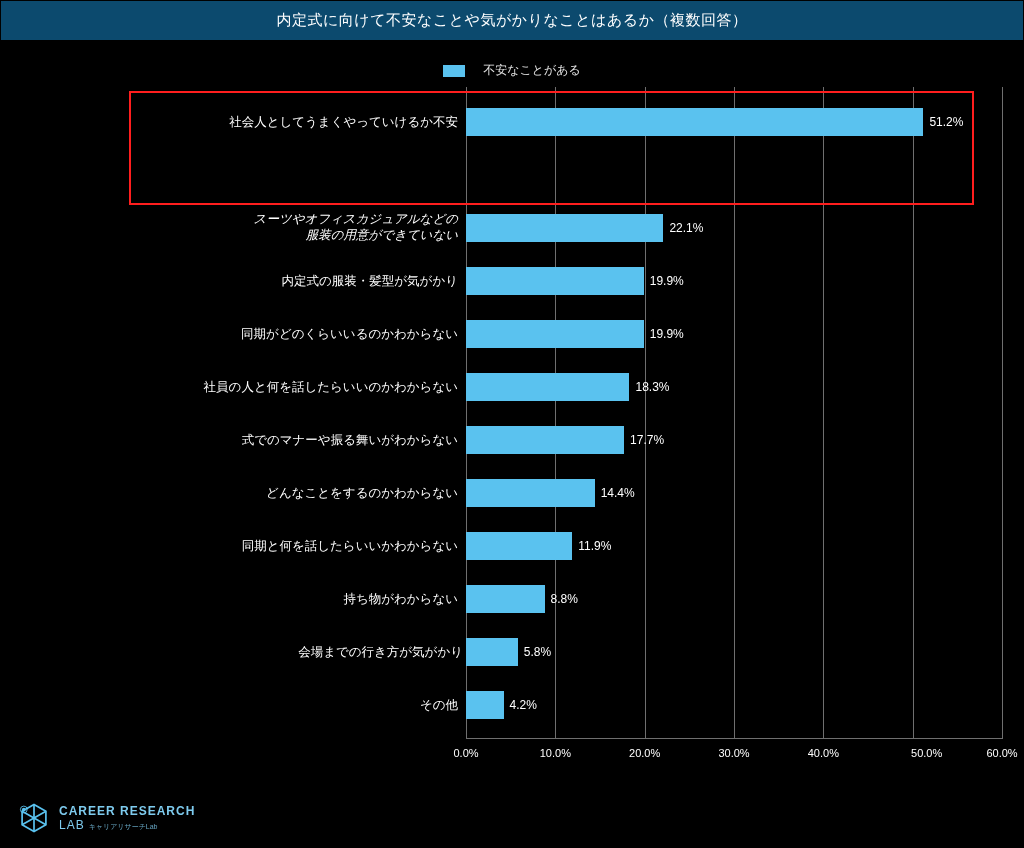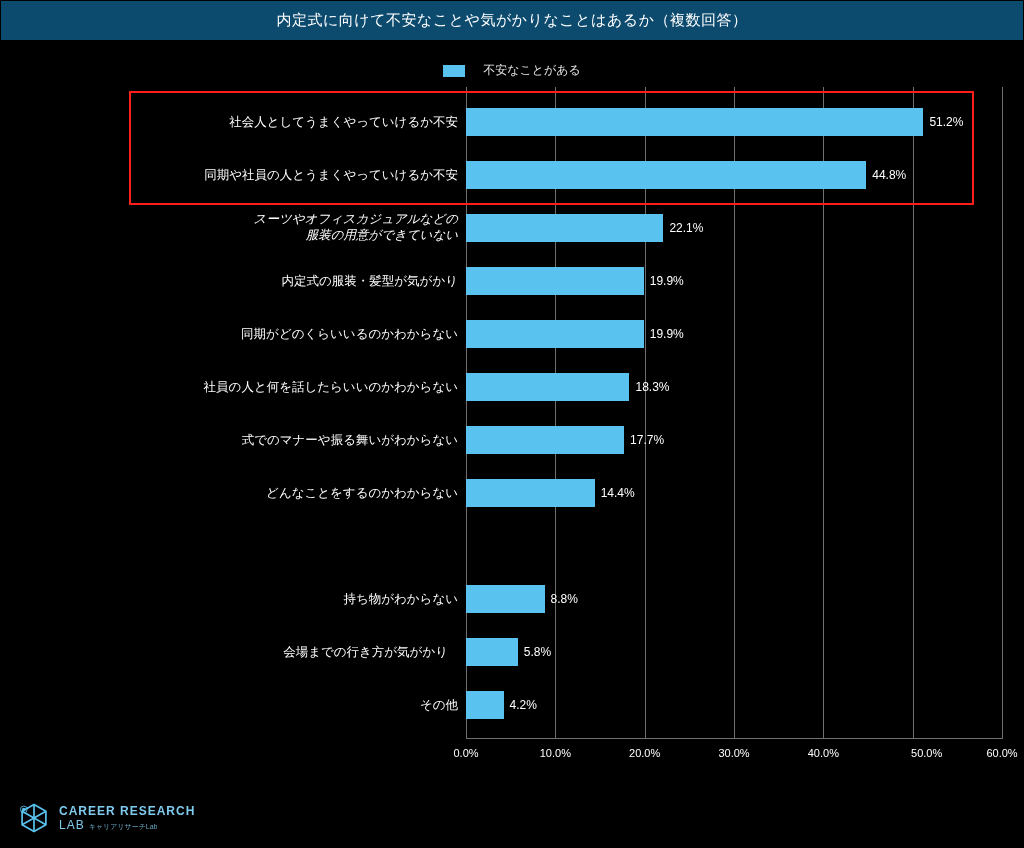--- a/index.html
+++ b/index.html
@@ -172,25 +172,20 @@
       </div>
     <div class="highlight" id="highlight">
         <div class="highlight-box" style="left: 110px; right: 33px; top: 4px; height: 114px;"></div>
       </div>
     <div class="bars" id="bars">
         <div class="row" style="top: 8px; height: 53px;">
           <div class="cat" style="right: 549px;">社会人としてうまくやっていけるか不安</div>
           <div class="bar" style="left: 447px; width: 457.387px;"></div>
           <div class="val" style="left: 910.387px;">51.2%</div>
         </div>
-        <div class="row" style="top: 61px; height: 53px;">
-          <div class="cat" style="right: 549px;">同期や社員の人とうまくやっていけるか不安</div>
-          <div class="bar" style="left: 447px; width: 400.213px;"></div>
-          <div class="val" style="left: 853.213px;">44.8%</div>
-        </div>
         <div class="row" style="top: 114px; height: 53px;">
           <div class="cat" style="right: 549px; font-style: italic;">スーツやオフィスカジュアルなどの
 服装の用意ができていない</div>
           <div class="bar" style="left: 447px; width: 197.427px;"></div>
           <div class="val" style="left: 650.427px;">22.1%</div>
         </div>
         <div class="row" style="top: 167px; height: 53px;">
           <div class="cat" style="right: 549px;">内定式の服装・髪型が気がかり</div>
           <div class="bar" style="left: 447px; width: 177.773px;"></div>
           <div class="val" style="left: 630.773px;">19.9%</div>
@@ -208,27 +203,32 @@
         <div class="row" style="top: 326px; height: 53px;">
           <div class="cat" style="right: 549px;">式でのマナーや振る舞いがわからない</div>
           <div class="bar" style="left: 447px; width: 158.12px;"></div>
           <div class="val" style="left: 611.12px;">17.7%</div>
         </div>
         <div class="row" style="top: 379px; height: 53px;">
           <div class="cat" style="right: 549px;">どんなことをするのかわからない</div>
           <div class="bar" style="left: 447px; width: 128.64px;"></div>
           <div class="val" style="left: 581.64px;">14.4%</div>
         </div>
+        <div class="row" style="top: 432px; height: 53px;">
+          <div class="cat" style="right: 549px;">同期と何を話したらいいかわからない</div>
+          <div class="bar" style="left: 447px; width: 106.307px;"></div>
+          <div class="val" style="left: 559.307px;">11.9%</div>
+        </div>
         <div class="row" style="top: 485px; height: 53px;">
           <div class="cat" style="right: 549px;">持ち物がわからない</div>
           <div class="bar" style="left: 447px; width: 78.6133px;"></div>
           <div class="val" style="left: 531.613px;">8.8%</div>
         </div>
         <div class="row" style="top: 538px; height: 53px;">
-          <div class="cat" style="right: 559px;">会場までの行き方が気がかり</div>
+          <div class="cat" style="right: 544px;">会場までの行き方が気がかり</div>
           <div class="bar" style="left: 447px; width: 51.8133px;"></div>
           <div class="val" style="left: 504.813px;">5.8%</div>
         </div>
         <div class="row" style="top: 591px; height: 53px;">
           <div class="cat" style="right: 549px;">その他</div>
           <div class="bar" style="left: 447px; width: 37.52px;"></div>
           <div class="val" style="left: 490.52px;">4.2%</div>
         </div>
       </div>
     <div class="axis-labels" id="axis">

